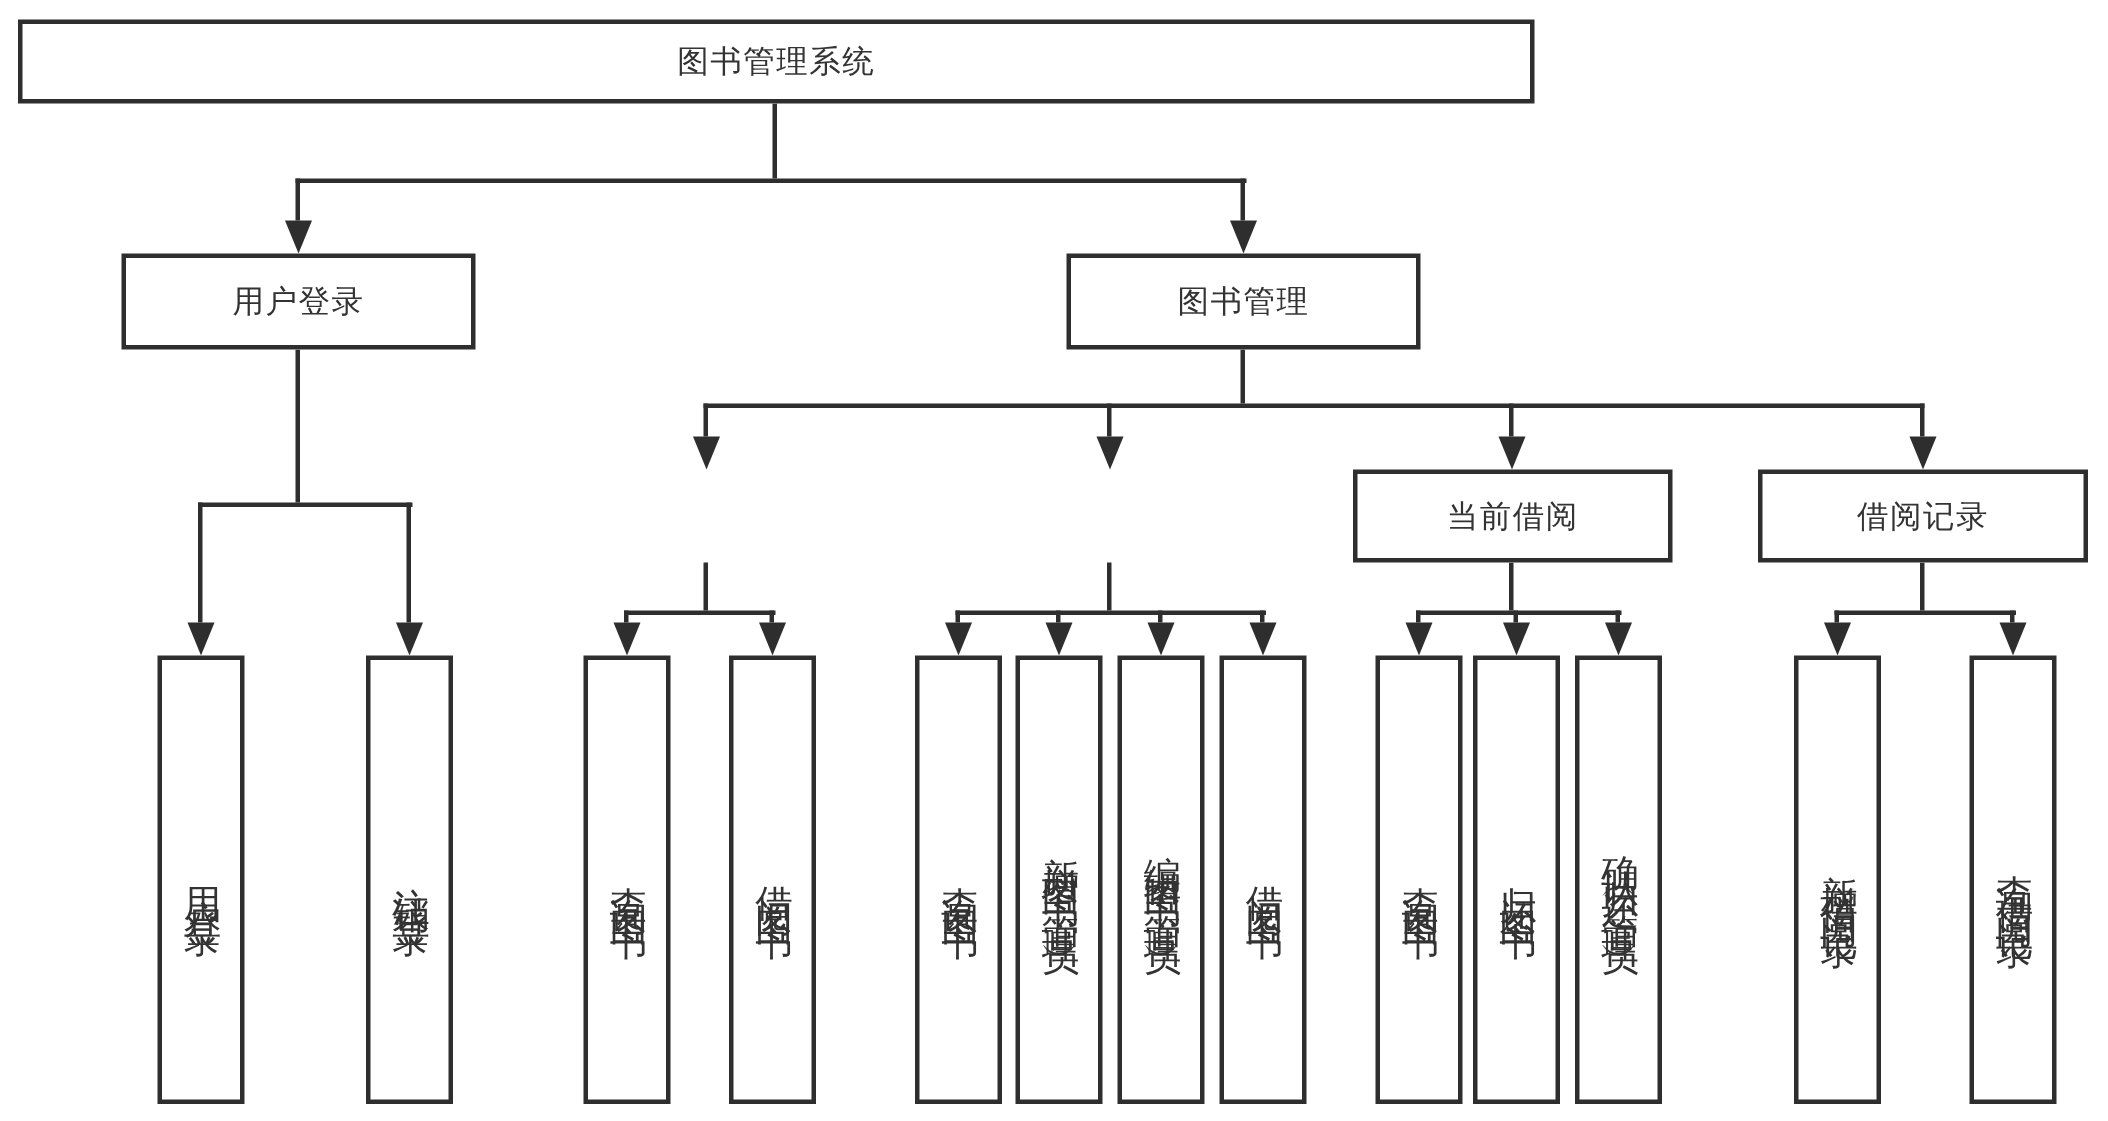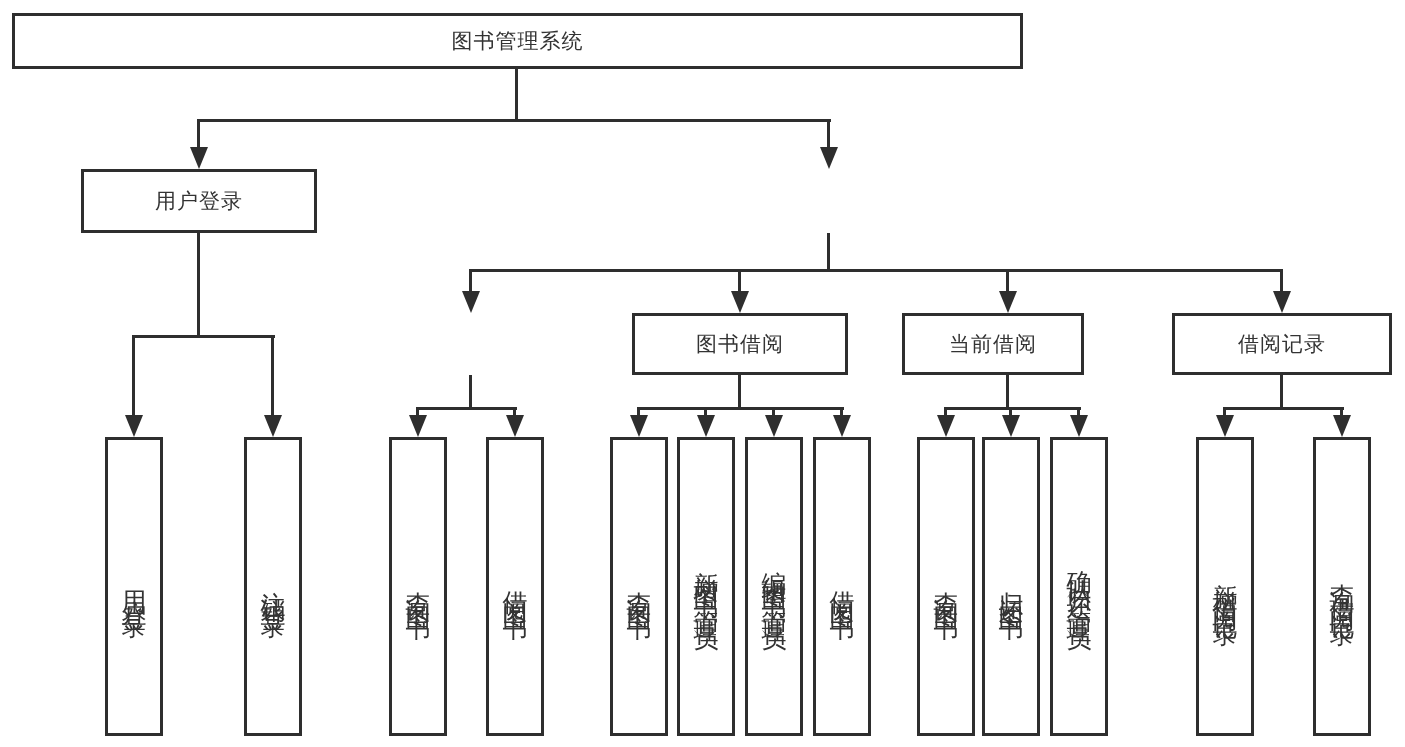--- a/index.html
+++ b/index.html
@@ -122,25 +122,25 @@
   <div class="vline" style="left:1340px;top:407px;height:8px"></div>
   <div class="arrowhead" style="left:1333px;top:415px"></div>
 
   <div class="box h" style="left:12px;top:13px;width:1011px;height:56px">
     <span>图书管理系统</span>
   </div>
 
   <div class="box h" style="left:81px;top:169px;width:236px;height:64px">
     <span>用户登录</span>
   </div>
+  <div class="box h" style="left:711px;top:169px;width:236px;height:64px">
+    <span>图书管理</span>
+  </div>
 
-  <div class="box h" style="left:632px;top:313px;width:216px;height:62px">
-    <span>图书借阅</span>
-  </div>
-  <div class="box h" style="left:902px;top:313px;width:182px;height:62px">
+  <div class="box h" style="left:902px;top:313px;width:213px;height:62px">
     <span>当前借阅</span>
   </div>
   <div class="box h" style="left:1172px;top:313px;width:220px;height:62px">
     <span>借阅记录</span>
   </div>
 
   <div class="box v" style="left:105px;top:437px;width:58px;height:299px">
     <span>用户登录</span>
   </div>
   <div class="box v" style="left:244px;top:437px;width:58px;height:299px">

